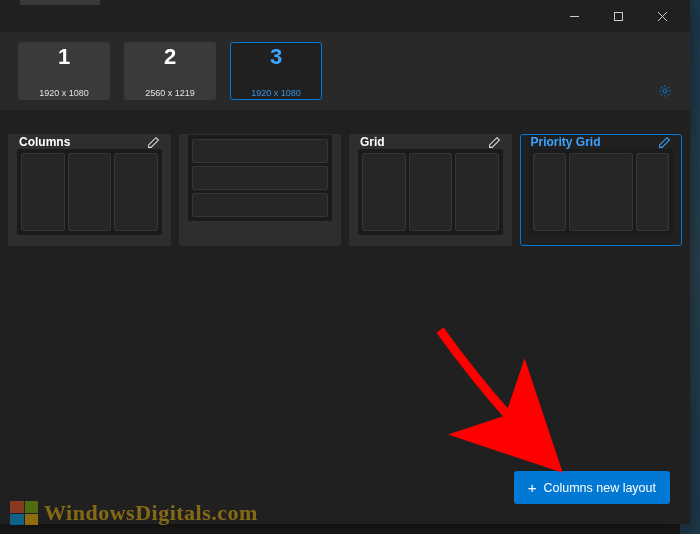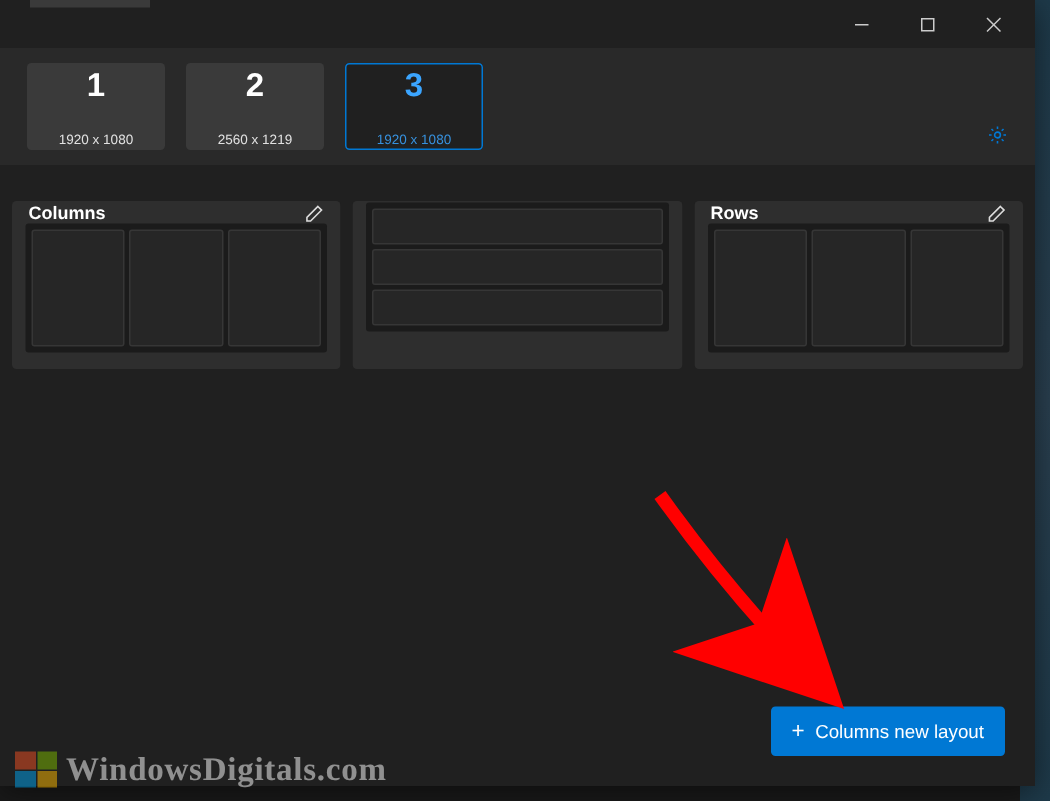--- a/index.html
+++ b/index.html
@@ -131,21 +131,21 @@
   width: 28px; height: 24px;
   display: grid; grid-template-columns: 1fr 1fr; grid-template-rows: 1fr 1fr;
   gap: 1px;
 }
 .wm-flag div:nth-child(1){background:#f25022;}
 .wm-flag div:nth-child(2){background:#7fba00;}
 .wm-flag div:nth-child(3){background:#00a4ef;}
 .wm-flag div:nth-child(4){background:#ffb900;}
 .wm-text {
   font-size: 22px; font-weight: 700;
-  color: #ffffff; letter-spacing: 0.5px;
+  color: #eab308; letter-spacing: 0.5px;
   font-family: Georgia, serif;
 }
 .top-strip {
   position: absolute; top: 0; left: 20px; width: 80px; height: 5px;
   background: #3a3a3a; z-index: 4;
 }
 </style>
 </head>
 <body>
 
@@ -213,32 +213,45 @@
     <div class="layout-card">
       <div class="lc-preview rows">
         <div class="zone"></div>
           <div class="zone"></div>
           <div class="zone"></div>
       </div>
     </div>
 
     <div class="layout-card">
       <div class="lc-header">
-        <span>Rows</span>
+        <span>Grid</span>
         <svg class="edit-icon" viewBox="0 0 16 16" fill="none" stroke="currentColor" stroke-width="1.3">
             <path d="M11 2l3 3-9 9H2v-3l9-9z"></path>
           </svg>
       </div>
       <div class="lc-preview">
         <div class="zone"></div>
           <div class="zone"></div>
           <div class="zone"></div>
       </div>
     </div>
 
+    <div class="layout-card selected">
+      <div class="lc-header">
+        <span>Priority Grid</span>
+        <svg class="edit-icon" viewBox="0 0 16 16" fill="none" stroke="currentColor" stroke-width="1.3">
+            <path d="M11 2l3 3-9 9H2v-3l9-9z"></path>
+          </svg>
+      </div>
+      <div class="lc-preview">
+        <div class="zone"></div>
+          <div class="zone wide"></div>
+          <div class="zone"></div>
+      </div>
+    </div>
 
   </div>
 
   <button class="create-btn">
     <span class="plus">+</span>
     <span>Columns new layout</span>
   </button>
 
 </div>
 

